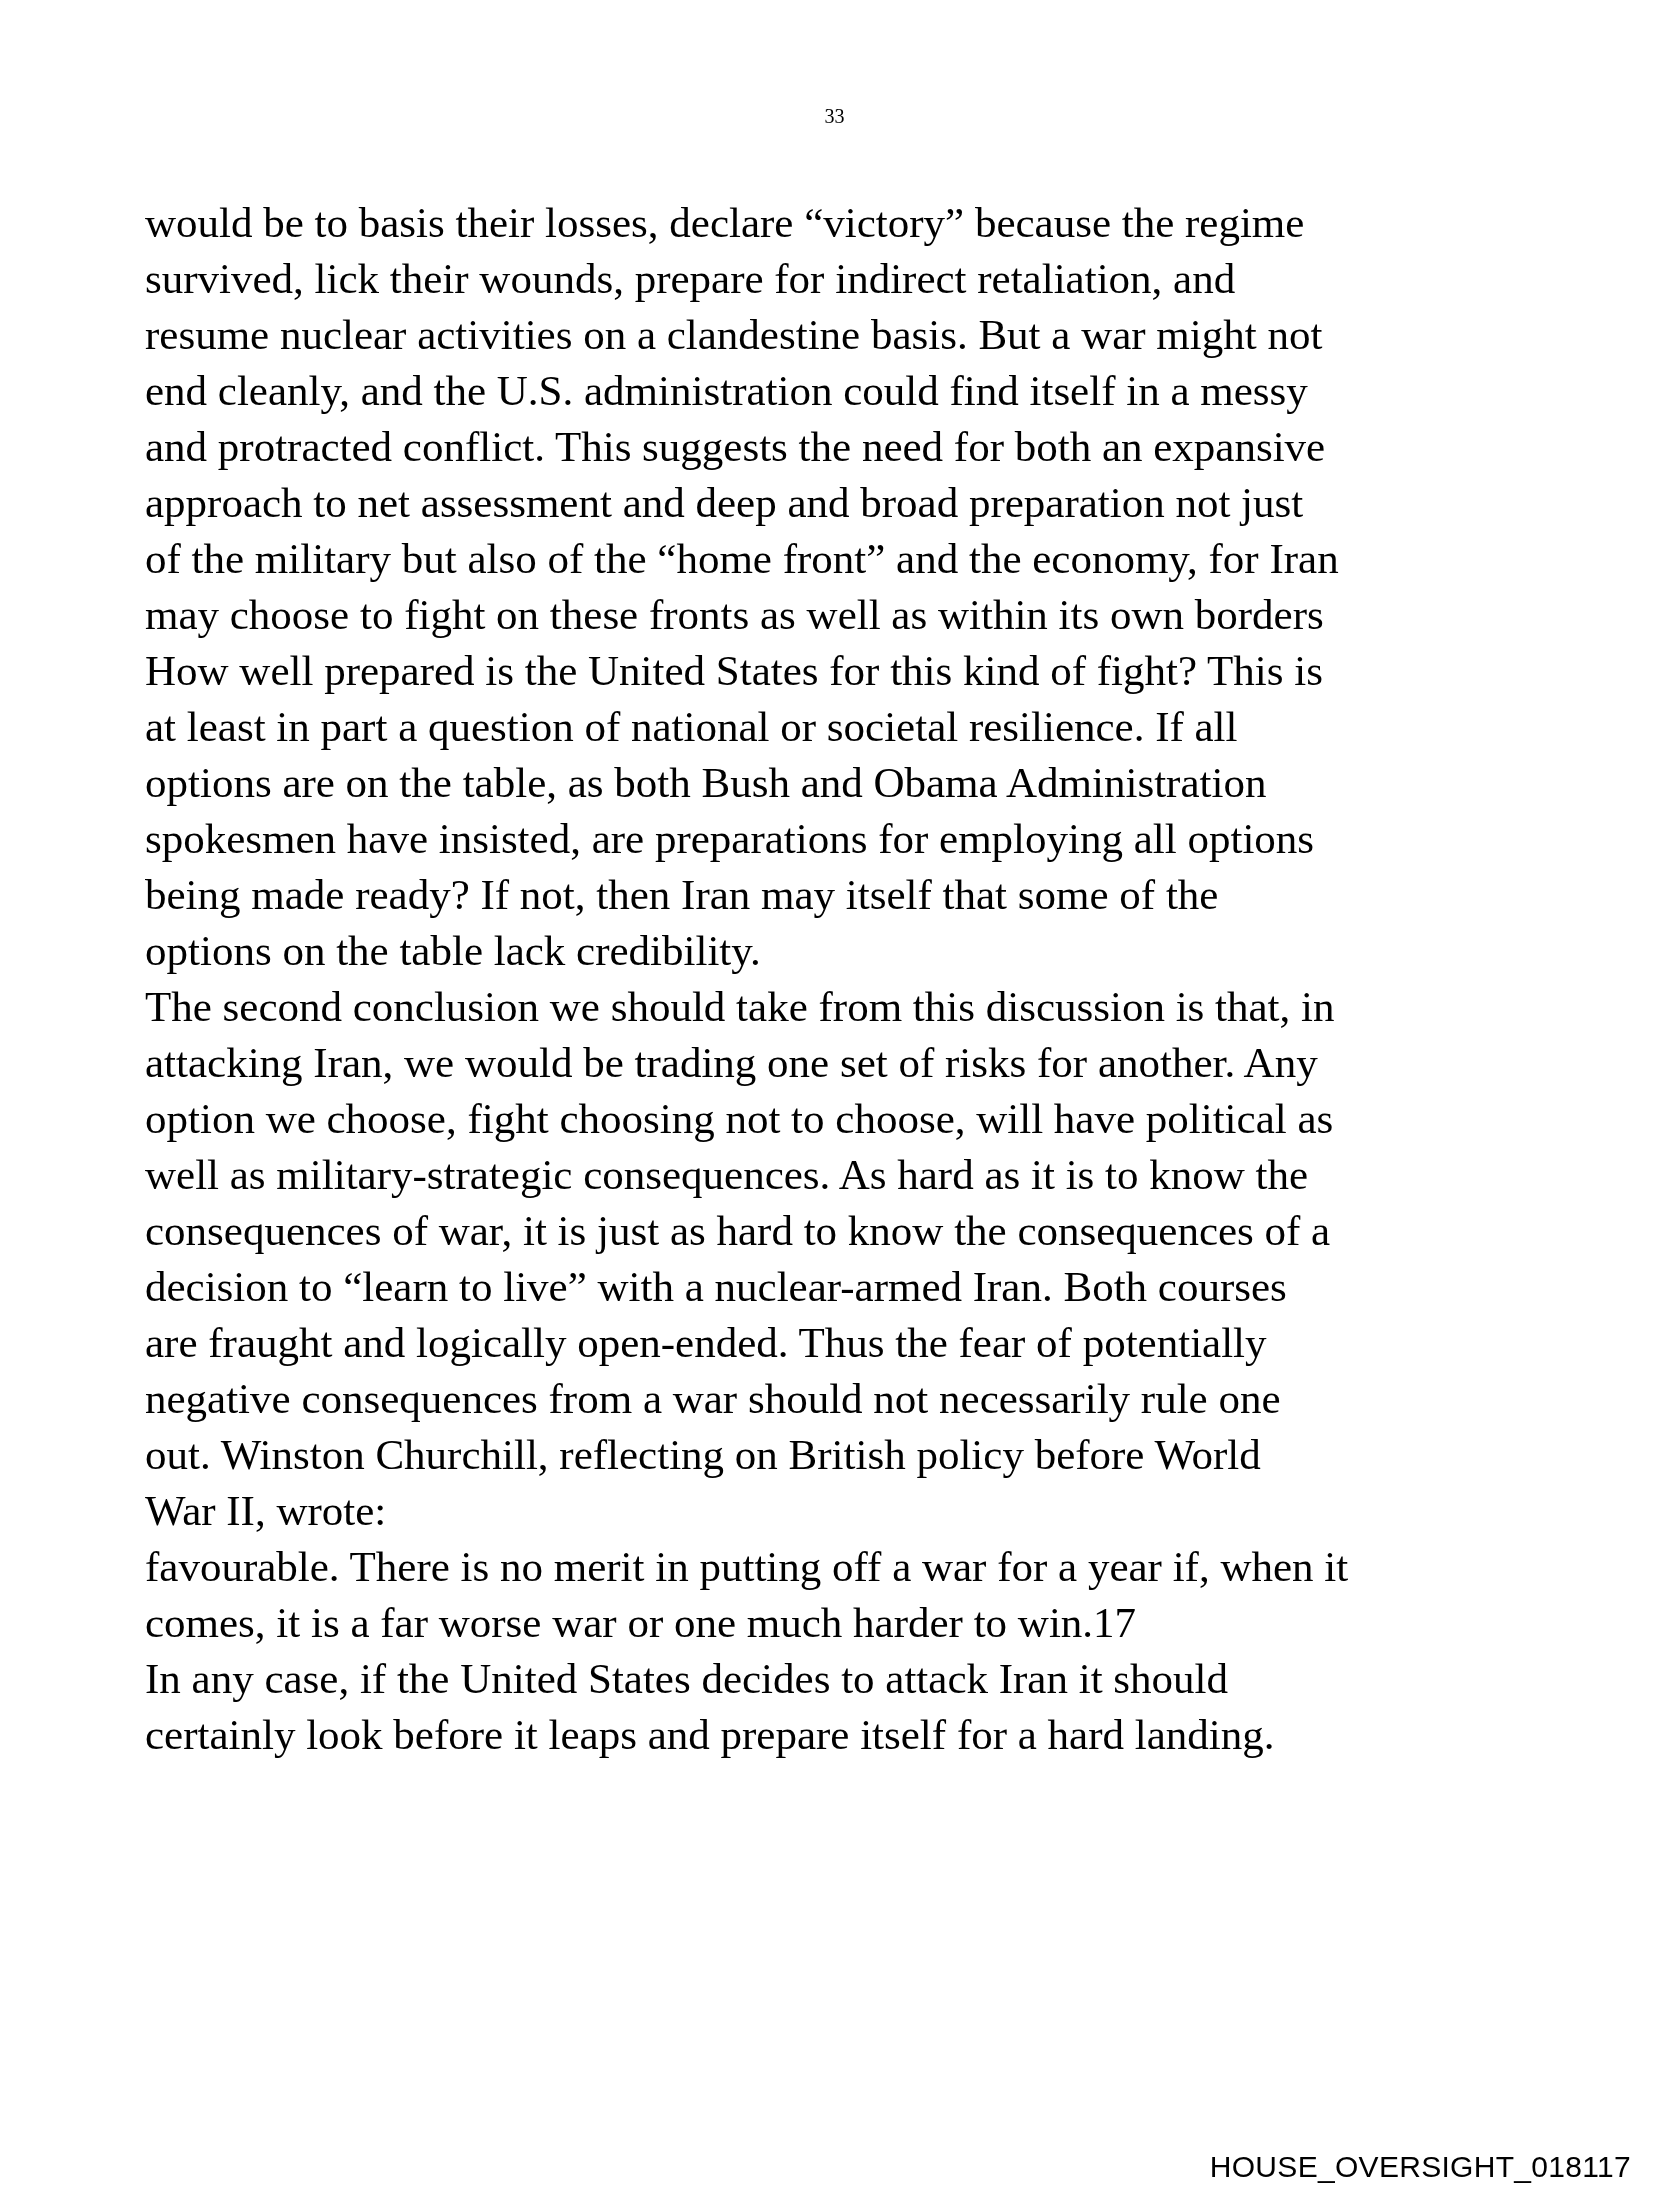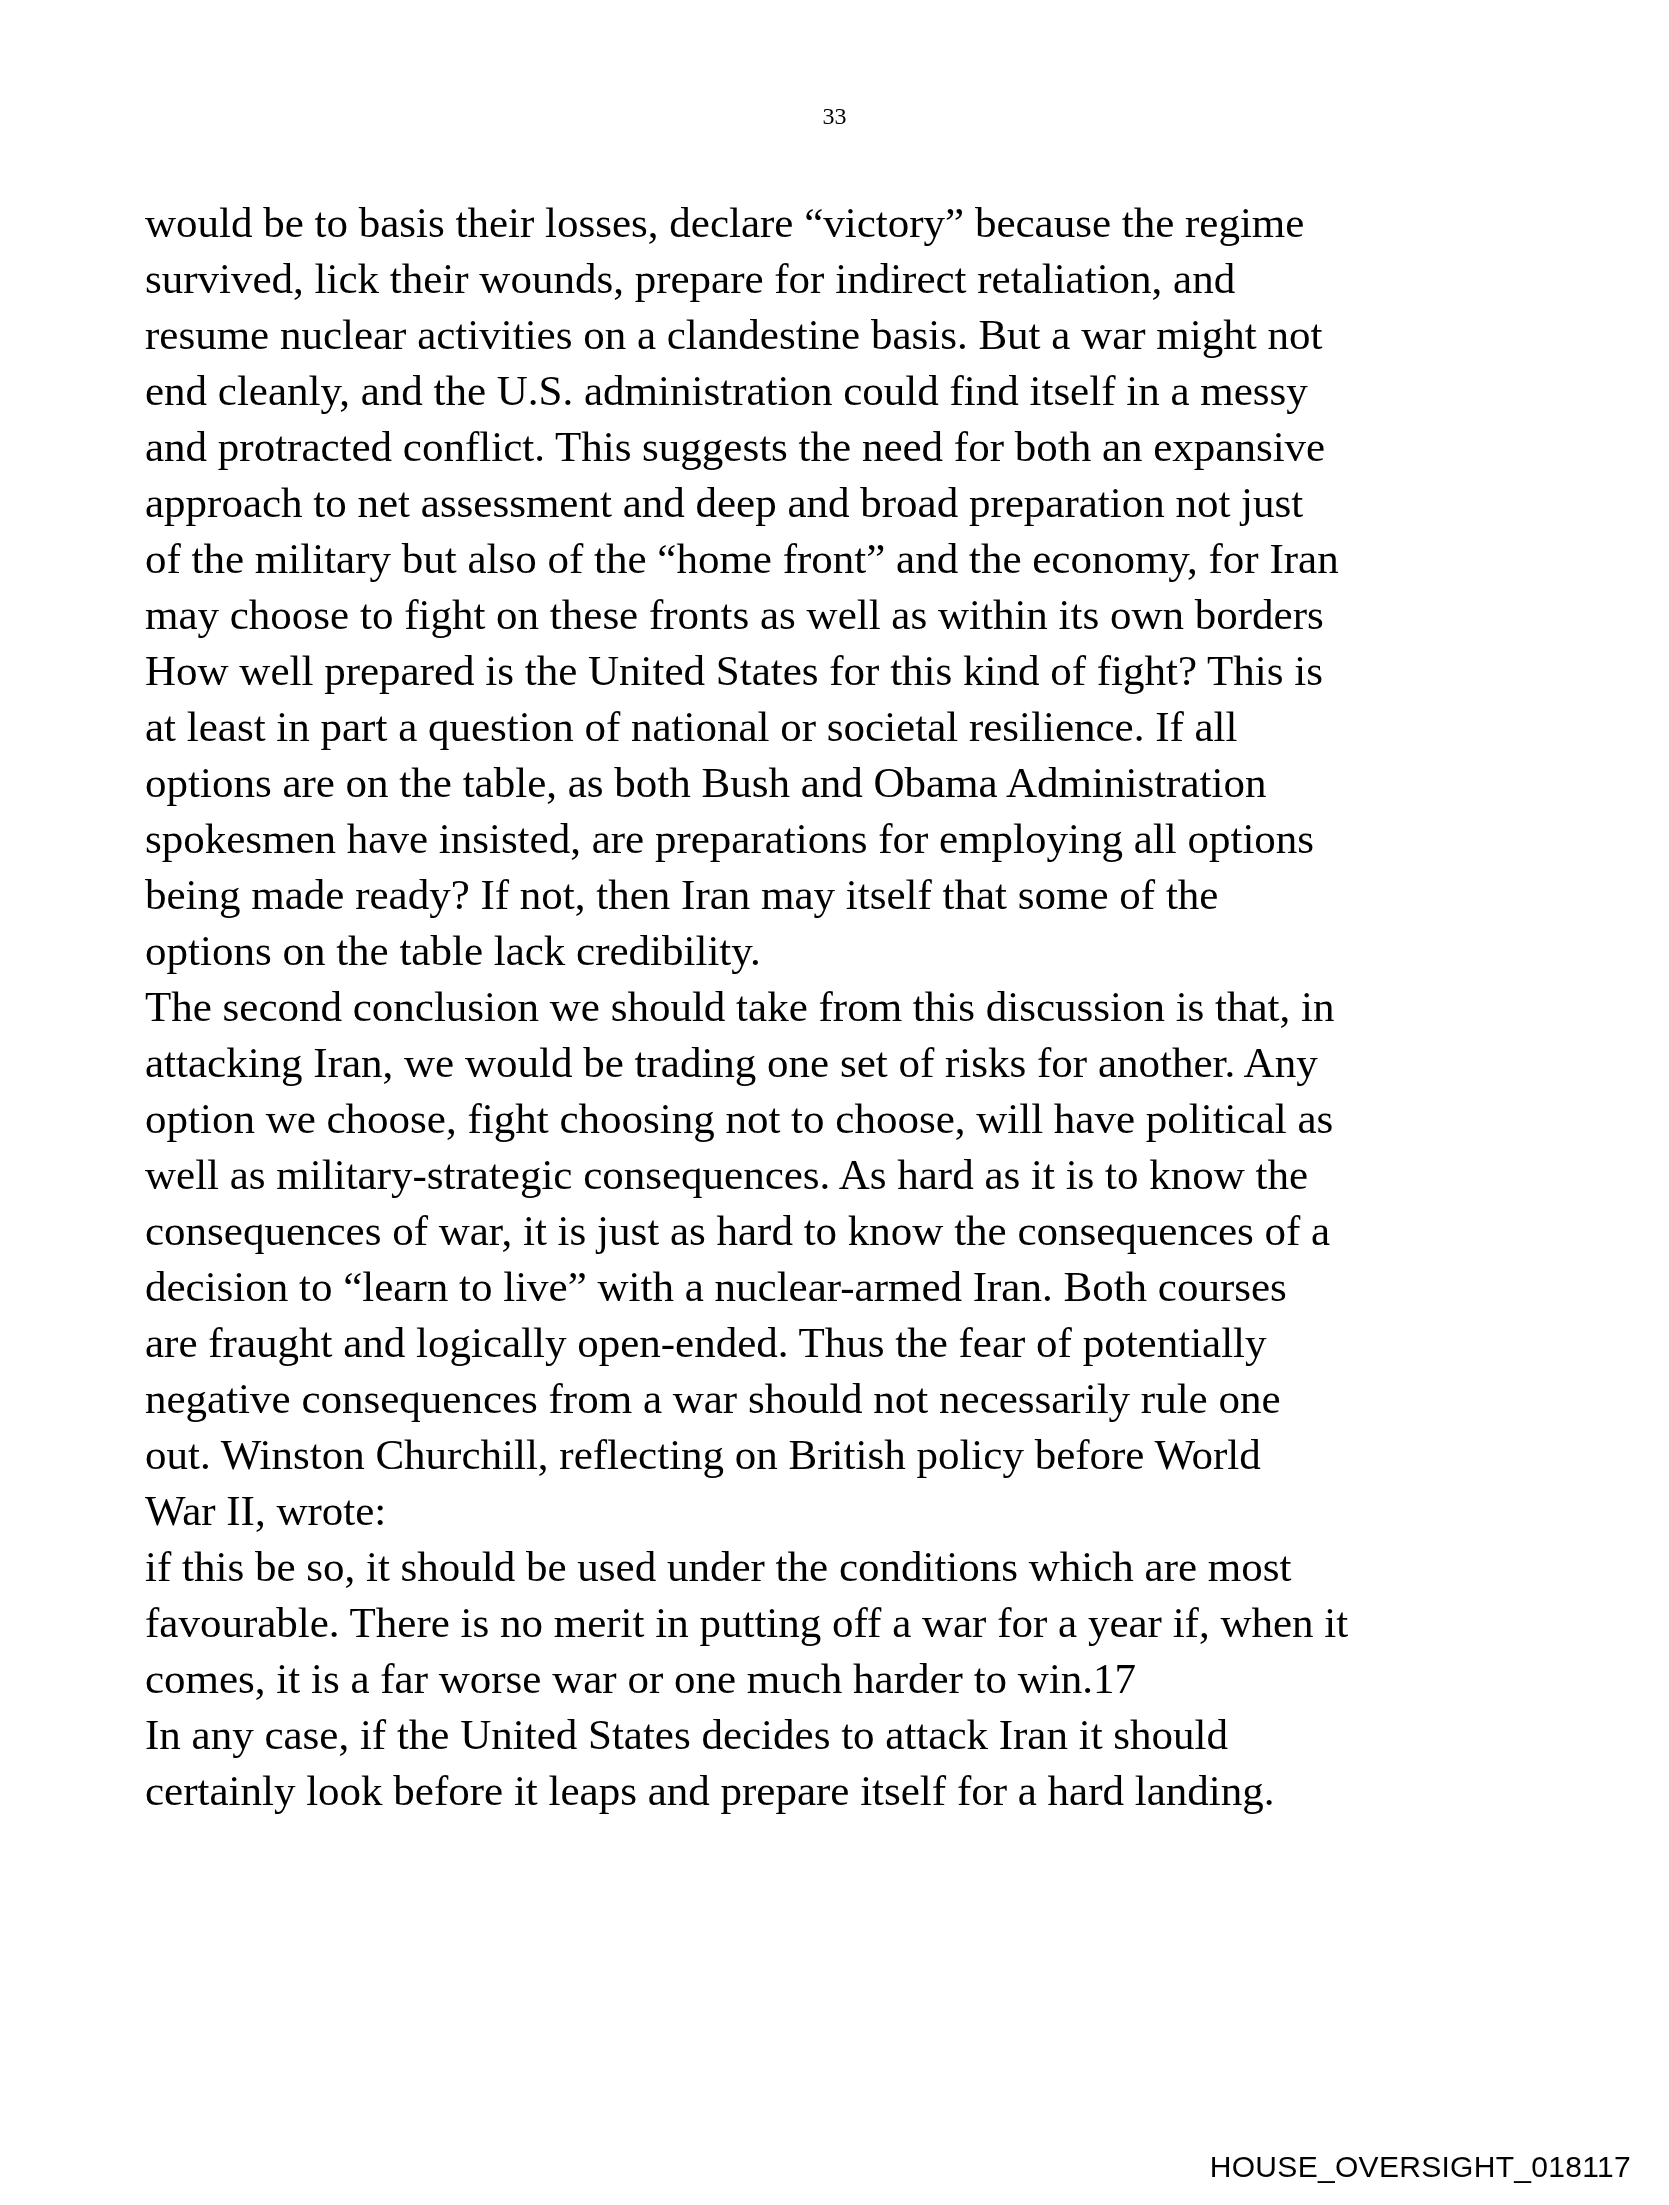--- a/index.html
+++ b/index.html
@@ -14,21 +14,21 @@
       overflow: hidden;
       color: #000000;
     }
     .page-number {
       position: absolute;
       top: 97px;
       left: 0;
       width: 1669px;
       text-align: center;
       font-family: "Liberation Serif", "DejaVu Serif", serif;
-      font-size: 24px;
+      font-size: 20px;
       line-height: 39px;
     }
     .body-text {
       position: absolute;
       top: 195px;
       left: 145px;
       width: 1466px;
       font-family: "Liberation Serif", "DejaVu Serif", serif;
       font-size: 43px;
       line-height: 56px;
@@ -77,21 +77,20 @@
     <span class="line">option we choose, fight choosing not to choose, will have political as</span>
     <span class="line">well as military-strategic consequences. As hard as it is to know the</span>
     <span class="line">consequences of war, it is just as hard to know the consequences of a</span>
     <span class="line">decision to “learn to live” with a nuclear-armed Iran. Both courses</span>
     <span class="line">are fraught and logically open-ended. Thus the fear of potentially</span>
     <span class="line">negative consequences from a war should not necessarily rule one</span>
     <span class="line">out. Winston Churchill, reflecting on British policy before World</span>
     <span class="line">War II, wrote:</span>
   </div>
   <div>
-    <span class="line">if this be so, it should be used under the conditions which are most</span>
     <span class="line">favourable. There is no merit in putting off a war for a year if, when it</span>
     <span class="line">comes, it is a far worse war or one much harder to win.17</span>
   </div>
   <div>
     <span class="line">In any case, if the United States decides to attack Iran it should</span>
     <span class="line">certainly look before it leaps and prepare itself for a hard landing.</span>
   </div>
 </div>
 
 <div class="footer-stamp">HOUSE_OVERSIGHT_018117</div>

